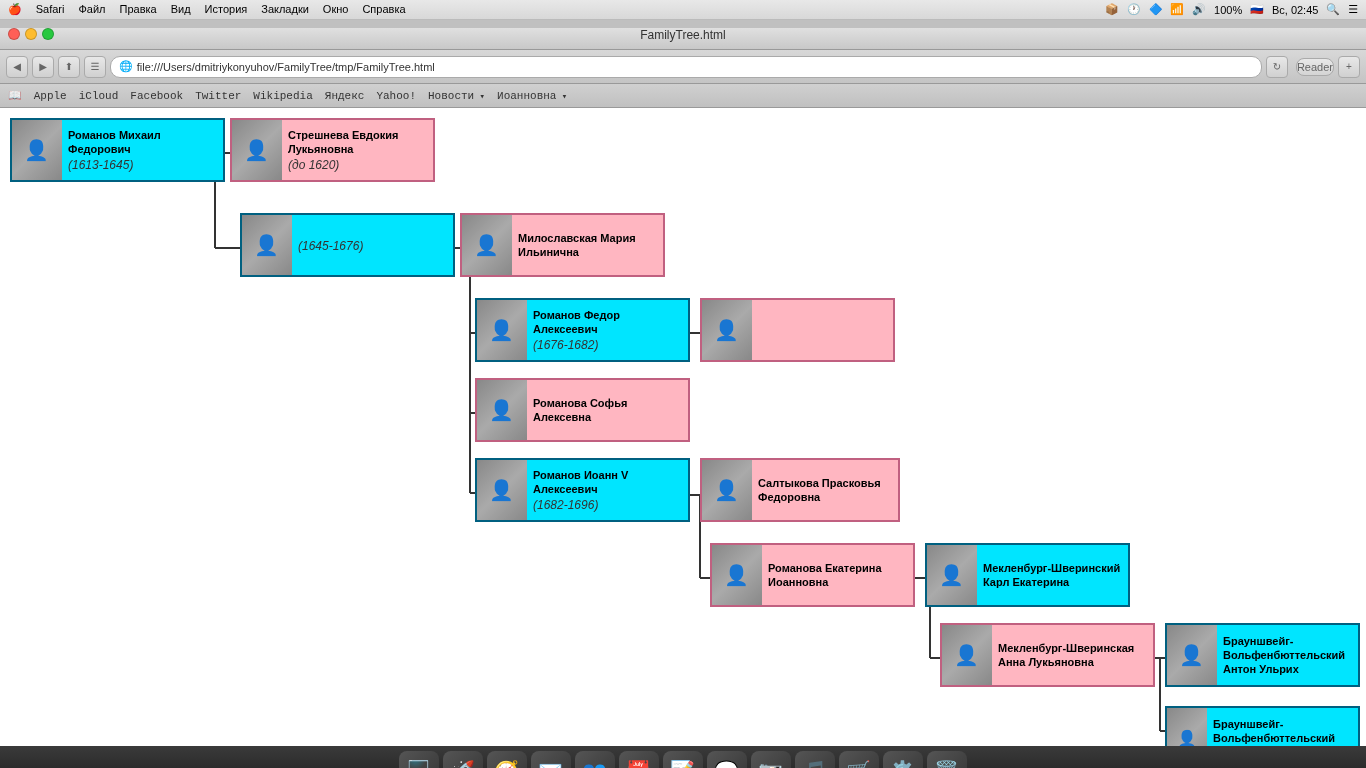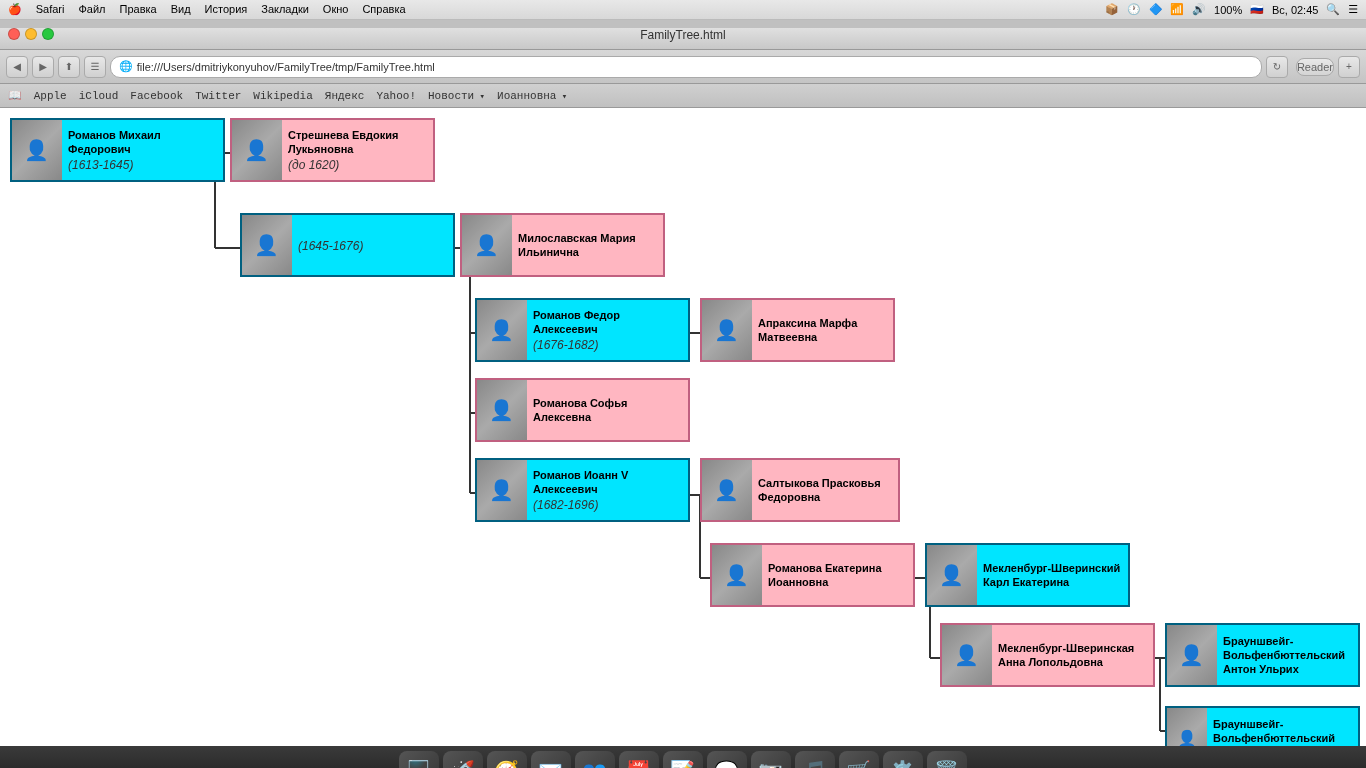--- a/index.html
+++ b/index.html
@@ -311,23 +311,20 @@
       <div class="person-info">
         <div class="person-name">Романов Федор Алексеевич</div>
         <div class="person-dates">(1676-1682)</div>
       </div>
     </div>
 
     <div class="person-card female" style="left:700px; top:190px; width:195px;">
       <div class="person-photo">
         <div class="person-photo-placeholder">👤</div>
       </div>
-      <div class="person-info">
-        <div class="person-name">Апраксина Марфа Матвеевна</div>
-      </div>
     </div>
 
     <div class="person-card female" style="left:475px; top:270px; width:215px;">
       <div class="person-photo">
         <div class="person-photo-placeholder">👤</div>
       </div>
       <div class="person-info">
         <div class="person-name">Романова Софья Алексевна</div>
       </div>
     </div>
@@ -367,21 +364,21 @@
       <div class="person-info">
         <div class="person-name">Мекленбург-Шверинский Карл Екатерина</div>
       </div>
     </div>
 
     <div class="person-card female" style="left:940px; top:515px; width:215px;">
       <div class="person-photo">
         <div class="person-photo-placeholder">👤</div>
       </div>
       <div class="person-info">
-        <div class="person-name">Мекленбург-Шверинская Анна Лопольдовна</div>
+        <div class="person-name">Мекленбург-Шверинская Анна Лукьяновна</div>
       </div>
     </div>
 
     <div class="person-card male" style="left:1165px; top:515px; width:195px;">
       <div class="person-photo">
         <div class="person-photo-placeholder">👤</div>
       </div>
       <div class="person-info">
         <div class="person-name">Брауншвейг-Вольфенбюттельский Антон Ульрих</div>
       </div>

